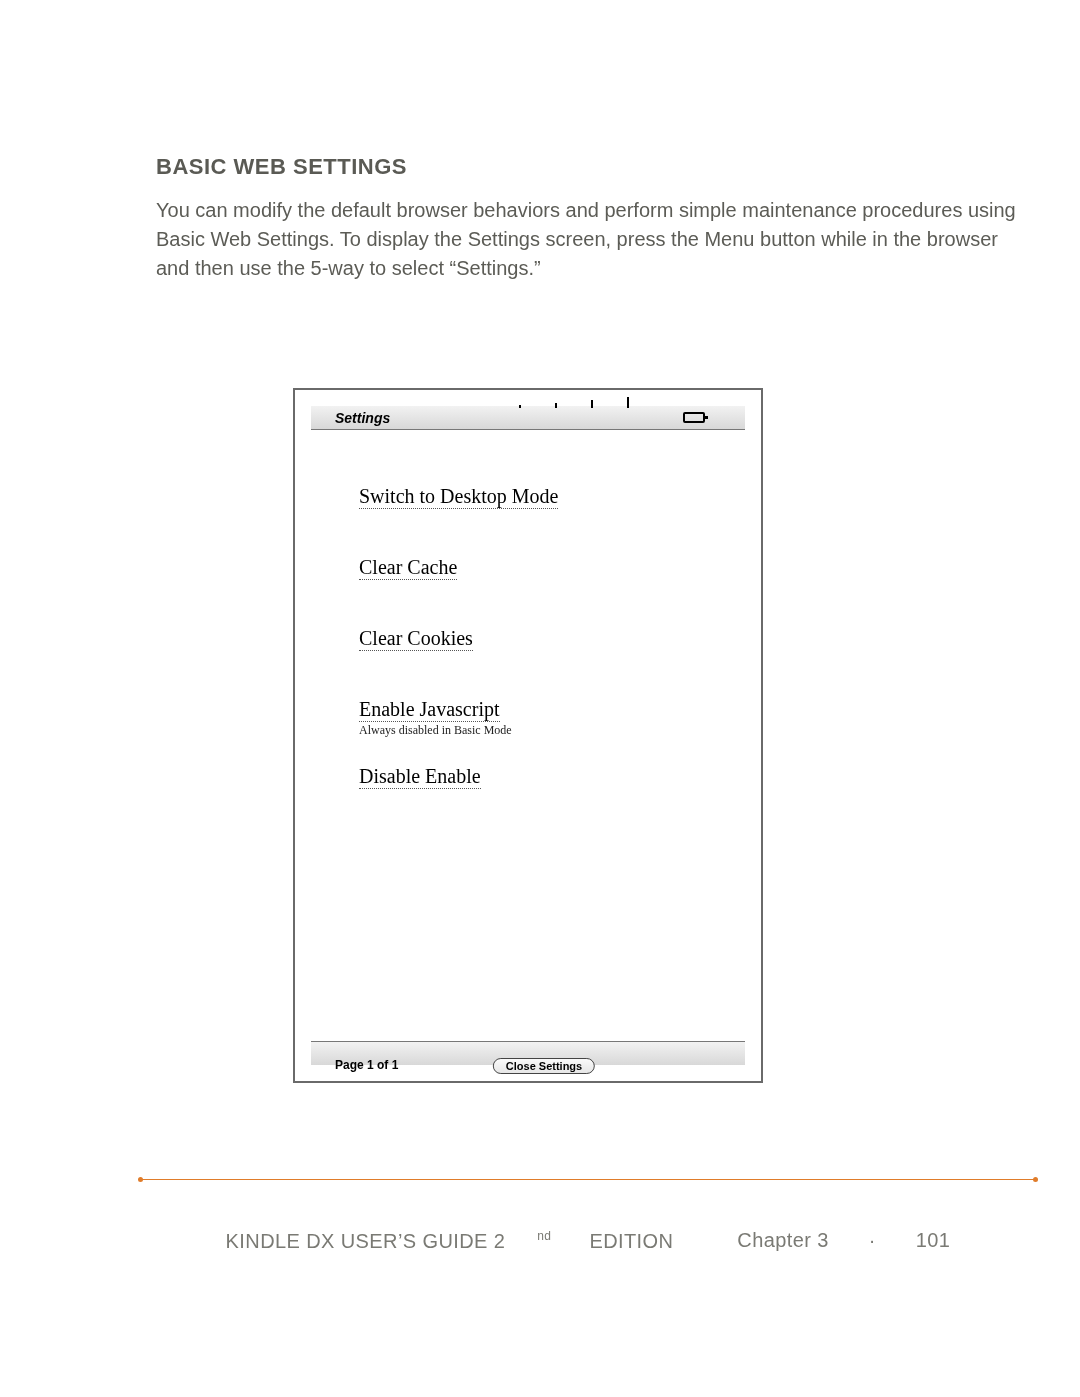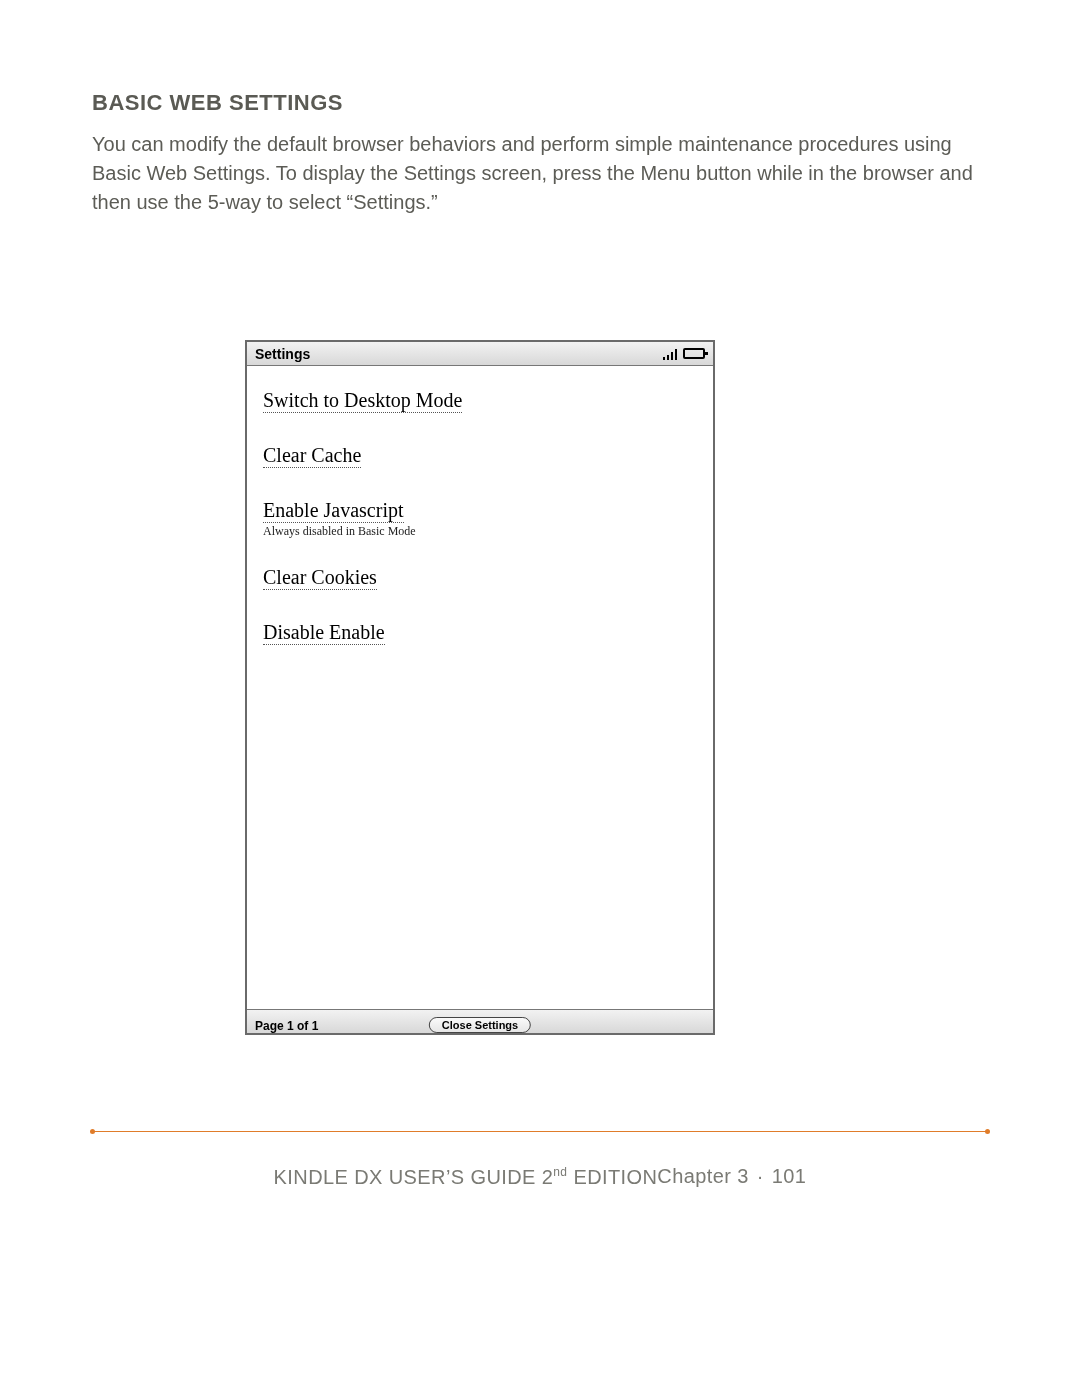--- a/index.html
+++ b/index.html
@@ -1,15 +1,15 @@
 <!DOCTYPE html>
 <html><head>
 <meta charset="utf-8">
 <style>
-  * { box-sizing: border-box; margin: 0; padding: 0; }
+  * { box-sizing: border-box; margin: 16px; padding: 0; }
   html, body { background: #ffffff; }
   body {
     width: 1080px;
     height: 1397px;
     position: relative;
     font-family: "Helvetica Neue", Helvetica, Arial, sans-serif;
     color: #5c5c56;
   }
   .page {
     position: absolute;
@@ -47,20 +47,21 @@
     display: flex;
     align-items: center;
     justify-content: space-between;
     padding: 0 8px;
   }
   .device-header .title {
     font-family: Arial, sans-serif;
     font-weight: 700;
     font-size: 14px;
     color: #000;
+    font-style: italic;
   }
   .device-header .status {
     display: flex;
     align-items: center;
     gap: 6px;
   }
   .signal-icon {
     display: flex;
     align-items: flex-end;
     gap: 1.5px;
@@ -112,21 +113,21 @@
     margin-top: -16px;
     margin-bottom: 16px;
   }
   .device-footer {
     position: absolute;
     left: 0; right: 0; bottom: 0;
     height: 24px;
     background: linear-gradient(#f2f2f2, #d8d8d8);
     border-top: 1px solid #777;
     display: flex;
-    align-items: flex-end;
+    align-items: flex-start;
     padding: 0 8px;
     font-family: Arial, sans-serif;
   }
   .page-indicator {
     font-weight: 700;
     font-size: 12px;
     color: #000;
   }
   .close-btn {
     position: absolute;
@@ -194,25 +195,25 @@
           <span></span>
           <span></span>
           <span></span>
         </span>
       <span class="battery-icon"></span>
     </span>
   </div>
   <div class="device-body">
     <div class="menu-group"><span class="menu-item">Switch to Desktop Mode</span></div>
     <div class="menu-group"><span class="menu-item">Clear Cache</span></div>
+    <div class="menu-group"><span class="menu-item">Clear Cookies</span></div>
     <div class="menu-group">
       <span class="menu-item">Enable Javascript</span>
       <span class="menu-sub">Always disabled in Basic Mode</span>
     </div>
-    <div class="menu-group"><span class="menu-item">Clear Cookies</span></div>
     <div class="menu-group"><span class="menu-item">Disable Enable</span></div>
   </div>
   <div class="device-footer">
     <span class="page-indicator">Page 1 of 1</span>
     <span class="close-btn">Close Settings</span>
   </div>
 </div>
 
 <div class="footer-rule"></div>
 

